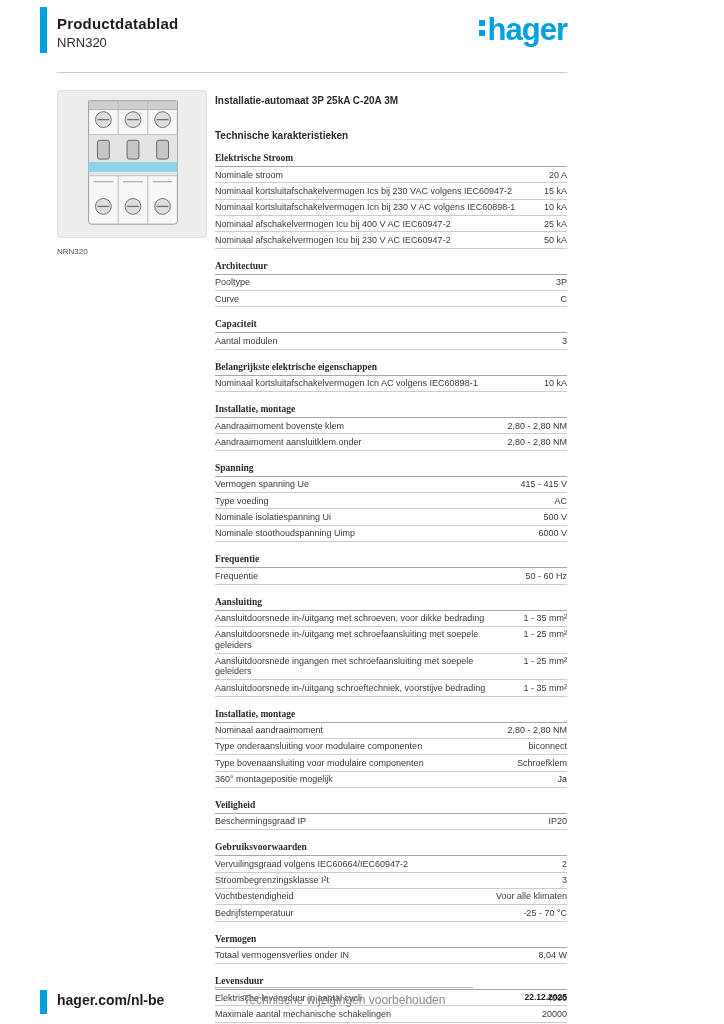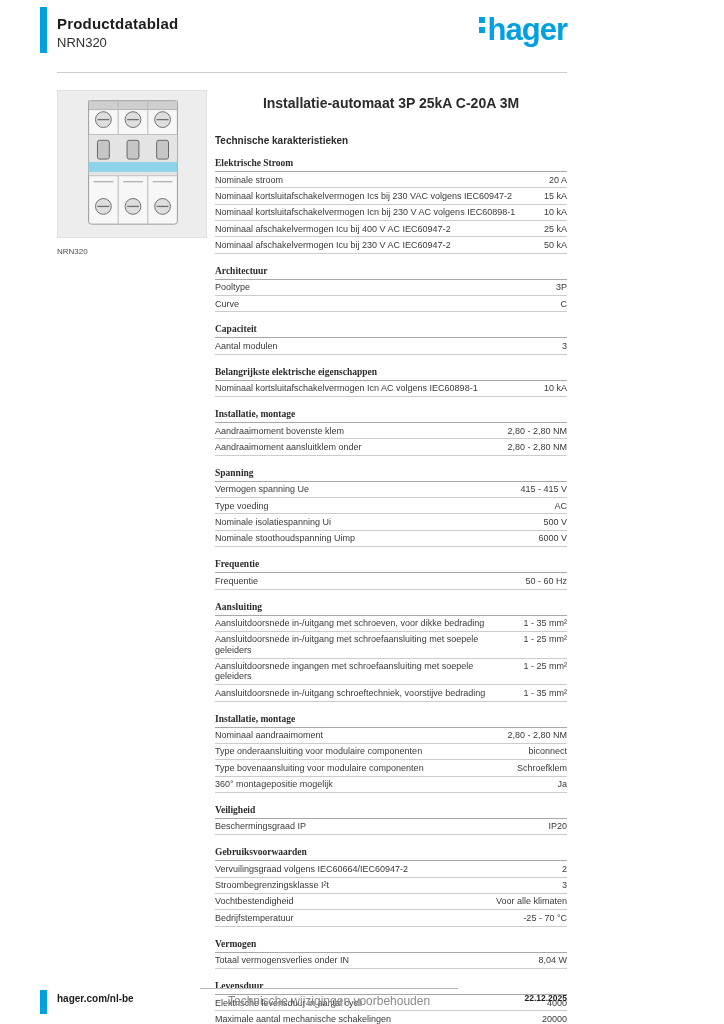--- a/index.html
+++ b/index.html
@@ -5,43 +5,43 @@
   html,body{margin:0;padding:0;background:#fff;}
   .page{
     position:relative;width:624px;height:1024px;background:#ffffff;
     font-family:"Liberation Sans",sans-serif;color:#3a3a3a;overflow:hidden;
   }
   
   .accent-top{position:absolute;left:40px;top:7px;width:7px;height:46px;background:#00a0e1;}
   .header{position:absolute;left:57px;top:15px;right:57px;display:flex;justify-content:space-between;align-items:flex-start;}
   .title{font-size:15px;font-weight:bold;color:#1d1d1d;letter-spacing:.2px;}
   .subtitle{font-size:13px;color:#2e2e2e;margin-top:3px;}
-  .logo{display:flex;align-items:flex-start;color:#00a0e1;margin-top:2px;}
+  .logo{display:flex;align-items:center;color:#00a0e1;margin-top:2px;}
   .logo-colon{display:inline-flex;flex-direction:column;gap:4px;margin-right:3px;margin-bottom:5px;}
   .logo-colon i{display:block;width:6px;height:6px;background:#00a0e1;}
   .logo-text{font-size:31px;font-weight:bold;line-height:.85;letter-spacing:-1px;}
   .header-rule{position:absolute;left:57px;right:57px;top:72px;border-top:1px solid #cccccc;}
   
   .content{position:absolute;left:57px;right:57px;top:90px;display:flex;align-items:flex-start;}
   .left-col{width:150px;flex:none;}
   .image-box{width:150px;height:148px;background:#ededed;border:1px solid #e2e2e2;box-sizing:border-box;}
   .image-box svg{display:block;width:100%;height:100%;}
   .image-caption{font-size:8px;color:#4d4d4d;margin-top:9px;}
   .main-col{flex:1;margin-left:8px;min-width:0;}
-  .product-title{font-size:14px;font-weight:bold;color:#2b2b2b;padding-top:5px;text-align:center;}
+  .product-title{font-size:10px;font-weight:bold;color:#2b2b2b;padding-top:5px;}
   .tech-heading{font-size:10px;font-weight:bold;color:#2b2b2b;margin-top:24px;}
   .section{margin-top:10px;}
   .section-title{font-size:9.5px;font-weight:bold;color:#2b2b2b;padding:2px 0 3px;border-bottom:1px solid #a8a8a8;font-family:Liberation Serif, serif;}
   .row{display:flex;justify-content:space-between;align-items:baseline;border-bottom:1px solid #cccccc;padding:2.5px 0;font-size:9px;line-height:1.15;color:#3a3a3a;}
   .row-label{padding-right:12px;}
   .row-value{white-space:nowrap;text-align:right;flex:none;}
   
   .accent-bottom{position:absolute;left:40px;bottom:10px;width:7px;height:24px;background:#00a0e1;}
   .footer{position:absolute;left:57px;right:57px;bottom:16px;display:flex;justify-content:space-between;align-items:flex-start;}
-  .footer-left{font-size:10px;font-weight:bold;color:#1d1d1d;padding-top:5px;}
+  .footer-left{font-size:14px;font-weight:bold;color:#1d1d1d;padding-top:5px;}
   .footer-center{font-size:12px;color:#8a8a8a;border-top:1px solid #b8b8b8;padding:5px 28px 0;}
   .footer-right{font-size:8.5px;font-weight:bold;color:#1d1d1d;padding-top:5px;}
 </style>
 </head>
 <body>
 
 <div class="page">
 
   <div class="accent-top"></div>
 

